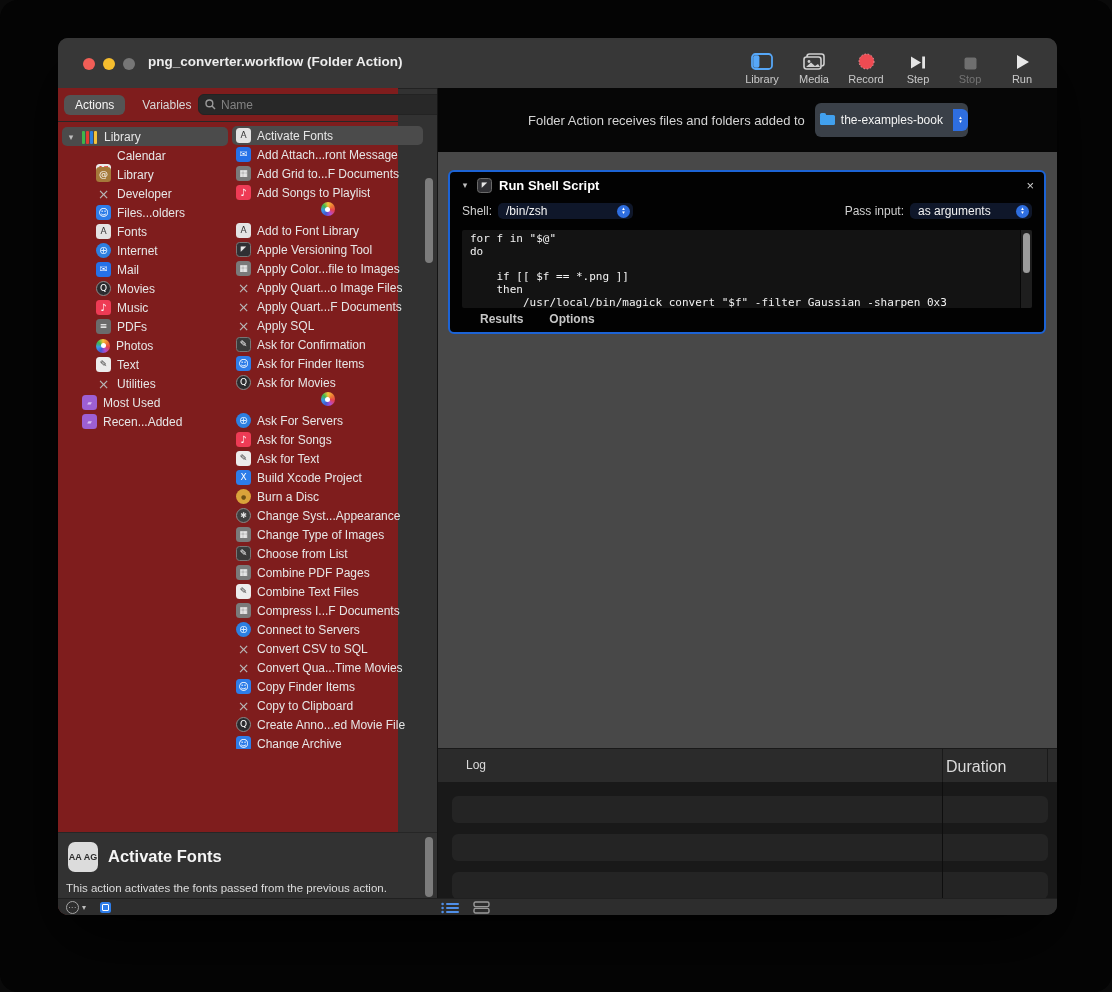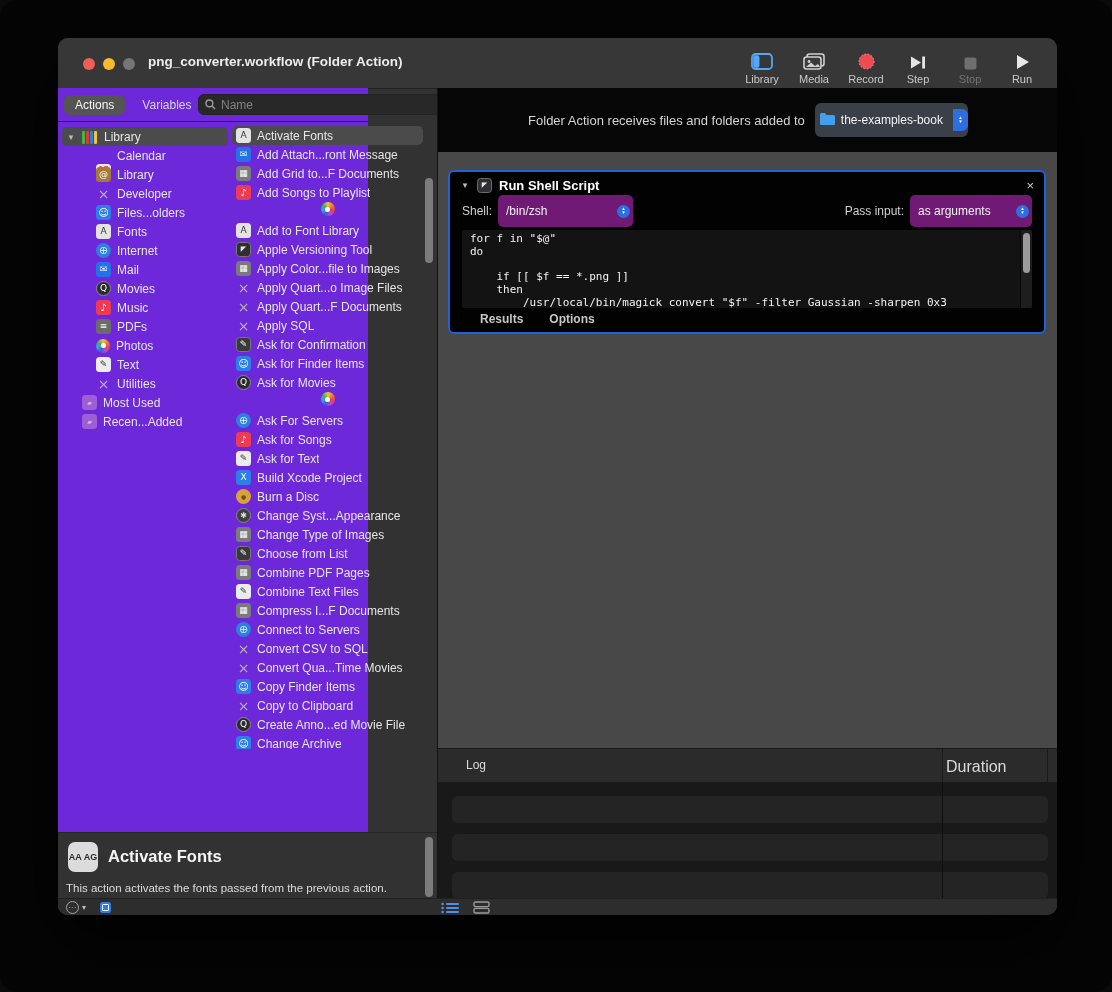--- a/index.html
+++ b/index.html
@@ -10,21 +10,21 @@
   
   #titlebar{position:absolute;left:0;top:0;width:100%;height:50px;background:#373737;border-bottom:1px solid #222;}
   .tl{position:absolute;top:20px;width:12px;height:12px;border-radius:50%;}
   #win-title{position:absolute;left:90px;top:16px;font-size:13.5px;font-weight:bold;color:#ededed;white-space:nowrap;}
   #toolbar{position:absolute;right:12px;top:5px;display:flex;gap:6px;}
   .tool{display:flex;flex-direction:column;align-items:center;justify-content:flex-end;gap:3px;width:46px;height:42px;cursor:default;}
   .tool .ticon{height:19px;display:flex;align-items:flex-end;}
   .tool .tlabel{font-size:11px;color:#c9c9c9;}
   .tool.disabled .tlabel{color:#737373;}
   
-  #left-panel{position:absolute;left:0;top:50px;width:310px;height:827px;background:#6d28d9;}
+  #left-panel{position:absolute;left:0;top:50px;width:340px;height:827px;background:#7f1d1d;}
   #filter-bar{position:absolute;left:0;top:0;width:100%;height:33px;border-bottom:1px solid #272727;display:flex;align-items:center;}
   .ftab{font-size:12px;color:#d8d8d8;padding:3px 11px;border-radius:6px;margin-left:6px;}
   .ftab.selected{background:#545454;color:#f5f5f5;}
   #search-field{position:absolute;left:140px;top:6px;width:282px;height:21px;background:#282828;border:1px solid #232323;
     border-radius:6px;display:flex;align-items:center;padding:0 6px;box-sizing:border-box;gap:5px;}
   #search-field .ph{font-size:12px;color:#828282;}
   #tree-col{position:absolute;left:0;top:33px;width:172px;height:628px;overflow:hidden;}
   #list-col{position:absolute;left:172px;top:33px;width:207px;height:628px;overflow:hidden;}
   .row{display:flex;align-items:center;gap:6px;height:19px;border-radius:5px;font-size:12px;color:#e6e6e6;padding:0 4px;box-sizing:border-box;}
   .row .lbl{white-space:nowrap;overflow:hidden;text-overflow:ellipsis;}
@@ -56,21 +56,21 @@
     display:flex;align-items:center;}
   .circ-ellipsis{width:11px;height:11px;border:1px solid #a5a5a5;border-radius:50%;color:#c9c9c9;font-size:7px;
     display:flex;align-items:center;justify-content:center;margin-left:8px;letter-spacing:.5px;}
   .foot-chev{color:#bdbdbd;font-size:8px;margin-left:3px;}
   .wf-badge{width:11px;height:11px;border-radius:2.5px;background:#2e7de9;margin-left:14px;display:flex;align-items:center;justify-content:center;}
   .wf-badge i{width:5px;height:5px;border:1px solid #fff;border-radius:1px;display:block;}
   
   #right-pane{position:absolute;left:379px;top:50px;width:620px;height:810px;background:#484848;border-left:1px solid #141414;}
   #fa-header{position:absolute;left:0;top:0;width:100%;height:64px;background:#060606;display:flex;align-items:center;justify-content:center;gap:10px;}
   #fa-text{font-size:13px;color:#d4d4d4;}
-  .dd{display:inline-flex;align-items:center;height:32px;background:#701a75;border-radius:5px;padding-left:8px;font-size:12px;color:#f2f2f2;box-sizing:border-box;}
+  .dd{display:inline-flex;align-items:center;height:16px;background:#0f172a;border-radius:5px;padding-left:8px;font-size:12px;color:#f2f2f2;box-sizing:border-box;}
   .dd .stp{width:13px;height:13px;border-radius:50%;background:#2e6ee0;color:#fff;display:flex;flex-direction:column;
     align-items:center;justify-content:center;margin:0 3px 0 8px;font-size:4.5px;line-height:4.5px;flex:none;}
   .dd.dark{background:#3a4048;height:34px;padding-left:5px;border-radius:6px;}
   .dd.dark .stp{width:15px;height:22px;border-radius:0 6px 6px 0;margin:0 0 0 10px;}
   .folder-glyph{width:15px;height:10px;background:#41a0ee;border-radius:1.5px;position:relative;margin-right:6px;flex:none;}
   .folder-glyph::before{content:"";position:absolute;top:-2.5px;left:0;width:6px;height:3px;background:#41a0ee;border-radius:1.5px 1.5px 0 0;}
   
   #shell-block{position:absolute;left:10px;top:82px;width:598px;height:164px;background:#020202;
     border:2px solid #1c63d5;border-radius:6px;box-sizing:border-box;}
   #sb-header{position:absolute;left:0;top:0;width:100%;height:26px;display:flex;align-items:center;padding:0 10px;box-sizing:border-box;gap:7px;}

